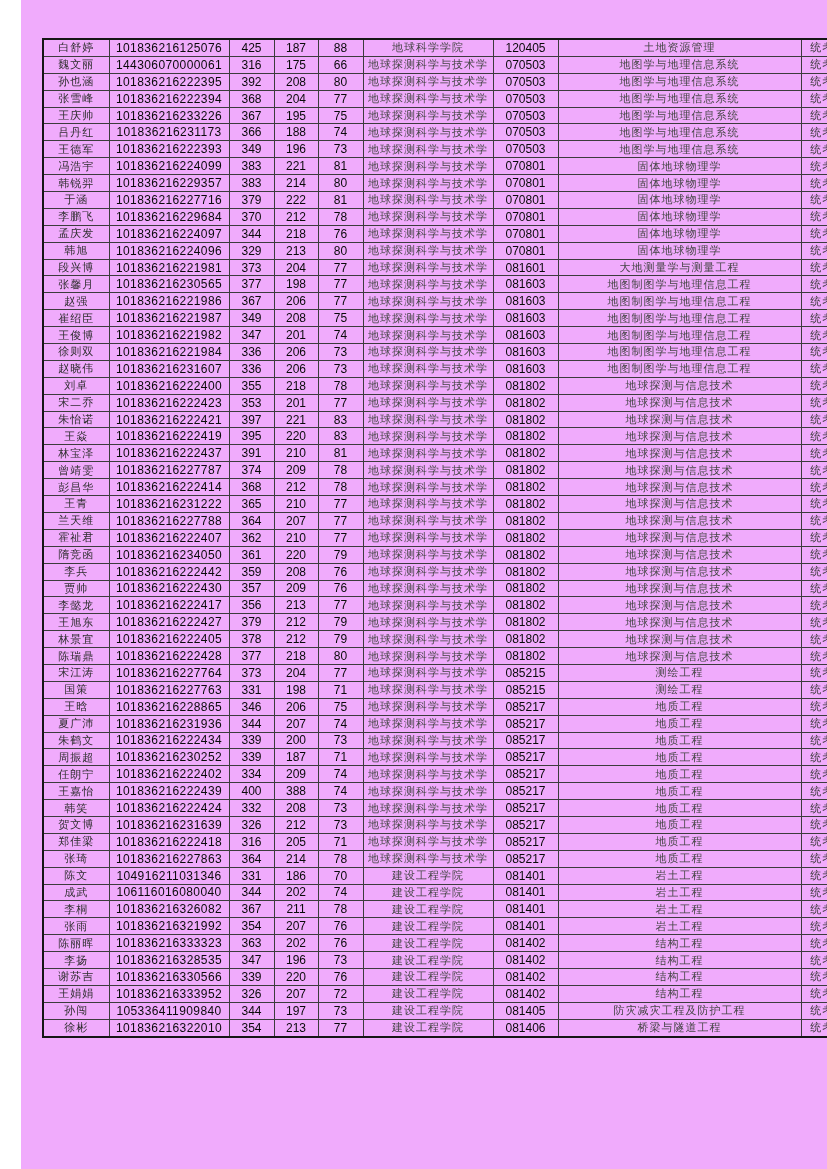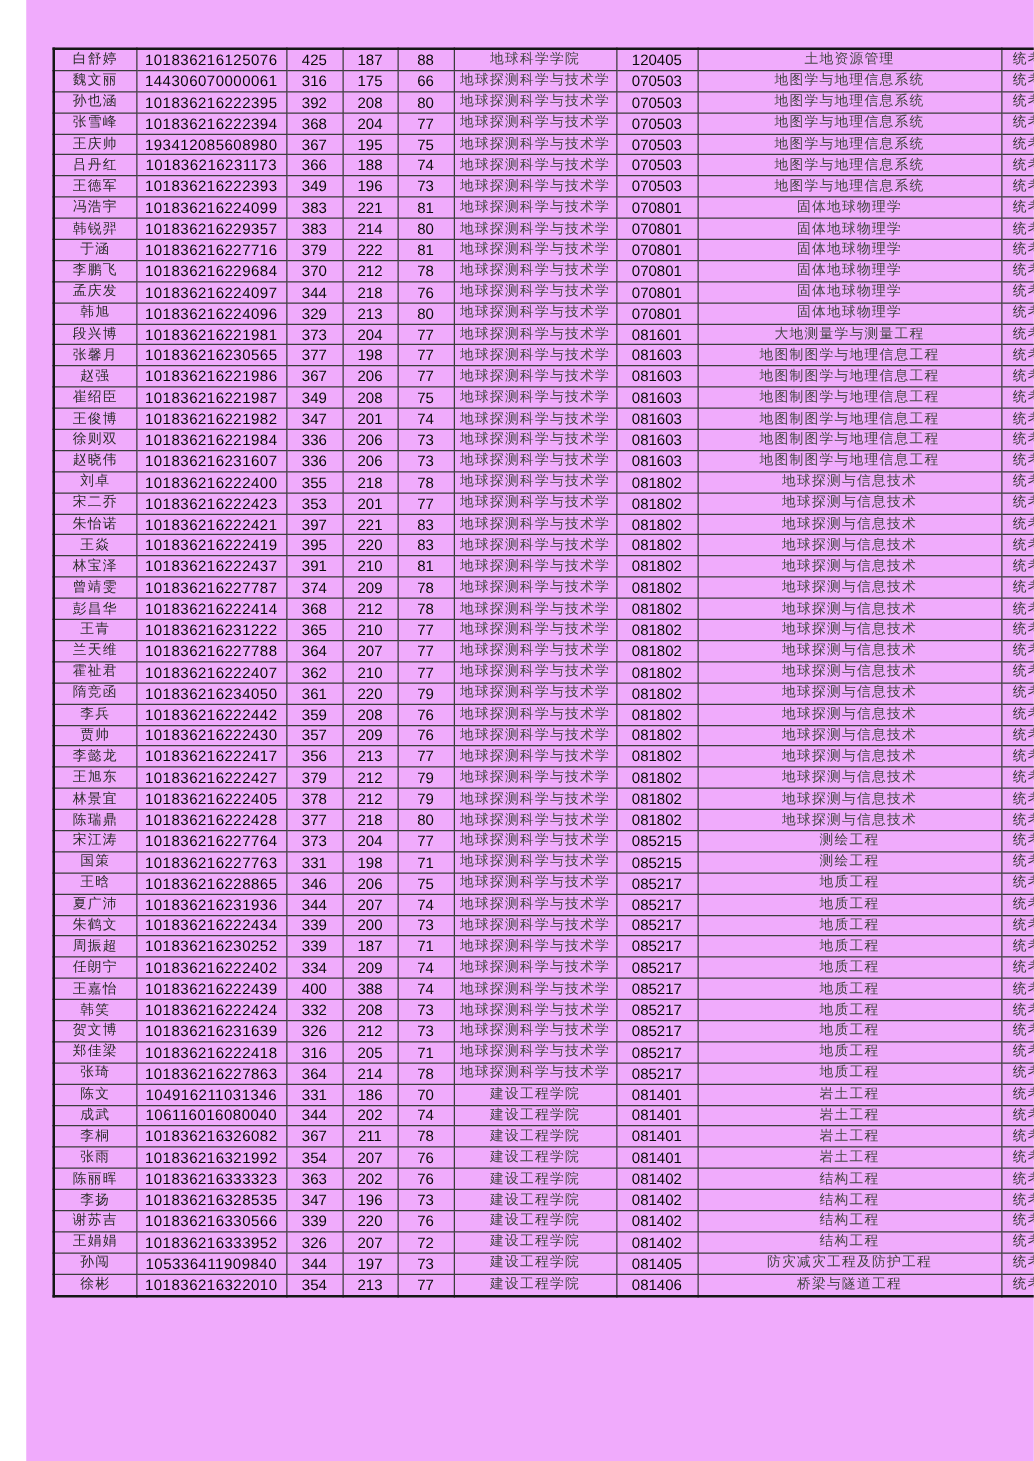--- a/index.html
+++ b/index.html
@@ -123,21 +123,21 @@
           <td class="c-s1 num">368</td>
           <td class="c-s2 num">204</td>
           <td class="c-s3 num">77</td>
           <td class="c-college cn">地球探测科学与技术学</td>
           <td class="c-code num">070503</td>
           <td class="c-major cn">地图学与地理信息系统</td>
           <td class="c-type cn">统考</td>
         </tr>
         <tr>
           <td class="c-name cn">王庆帅</td>
-          <td class="c-exnum num">193412085608980</td>
+          <td class="c-exnum num">101836216233226</td>
           <td class="c-s1 num">367</td>
           <td class="c-s2 num">195</td>
           <td class="c-s3 num">75</td>
           <td class="c-college cn">地球探测科学与技术学</td>
           <td class="c-code num">070503</td>
           <td class="c-major cn">地图学与地理信息系统</td>
           <td class="c-type cn">统考</td>
         </tr>
         <tr>
           <td class="c-name cn">吕丹红</td>

